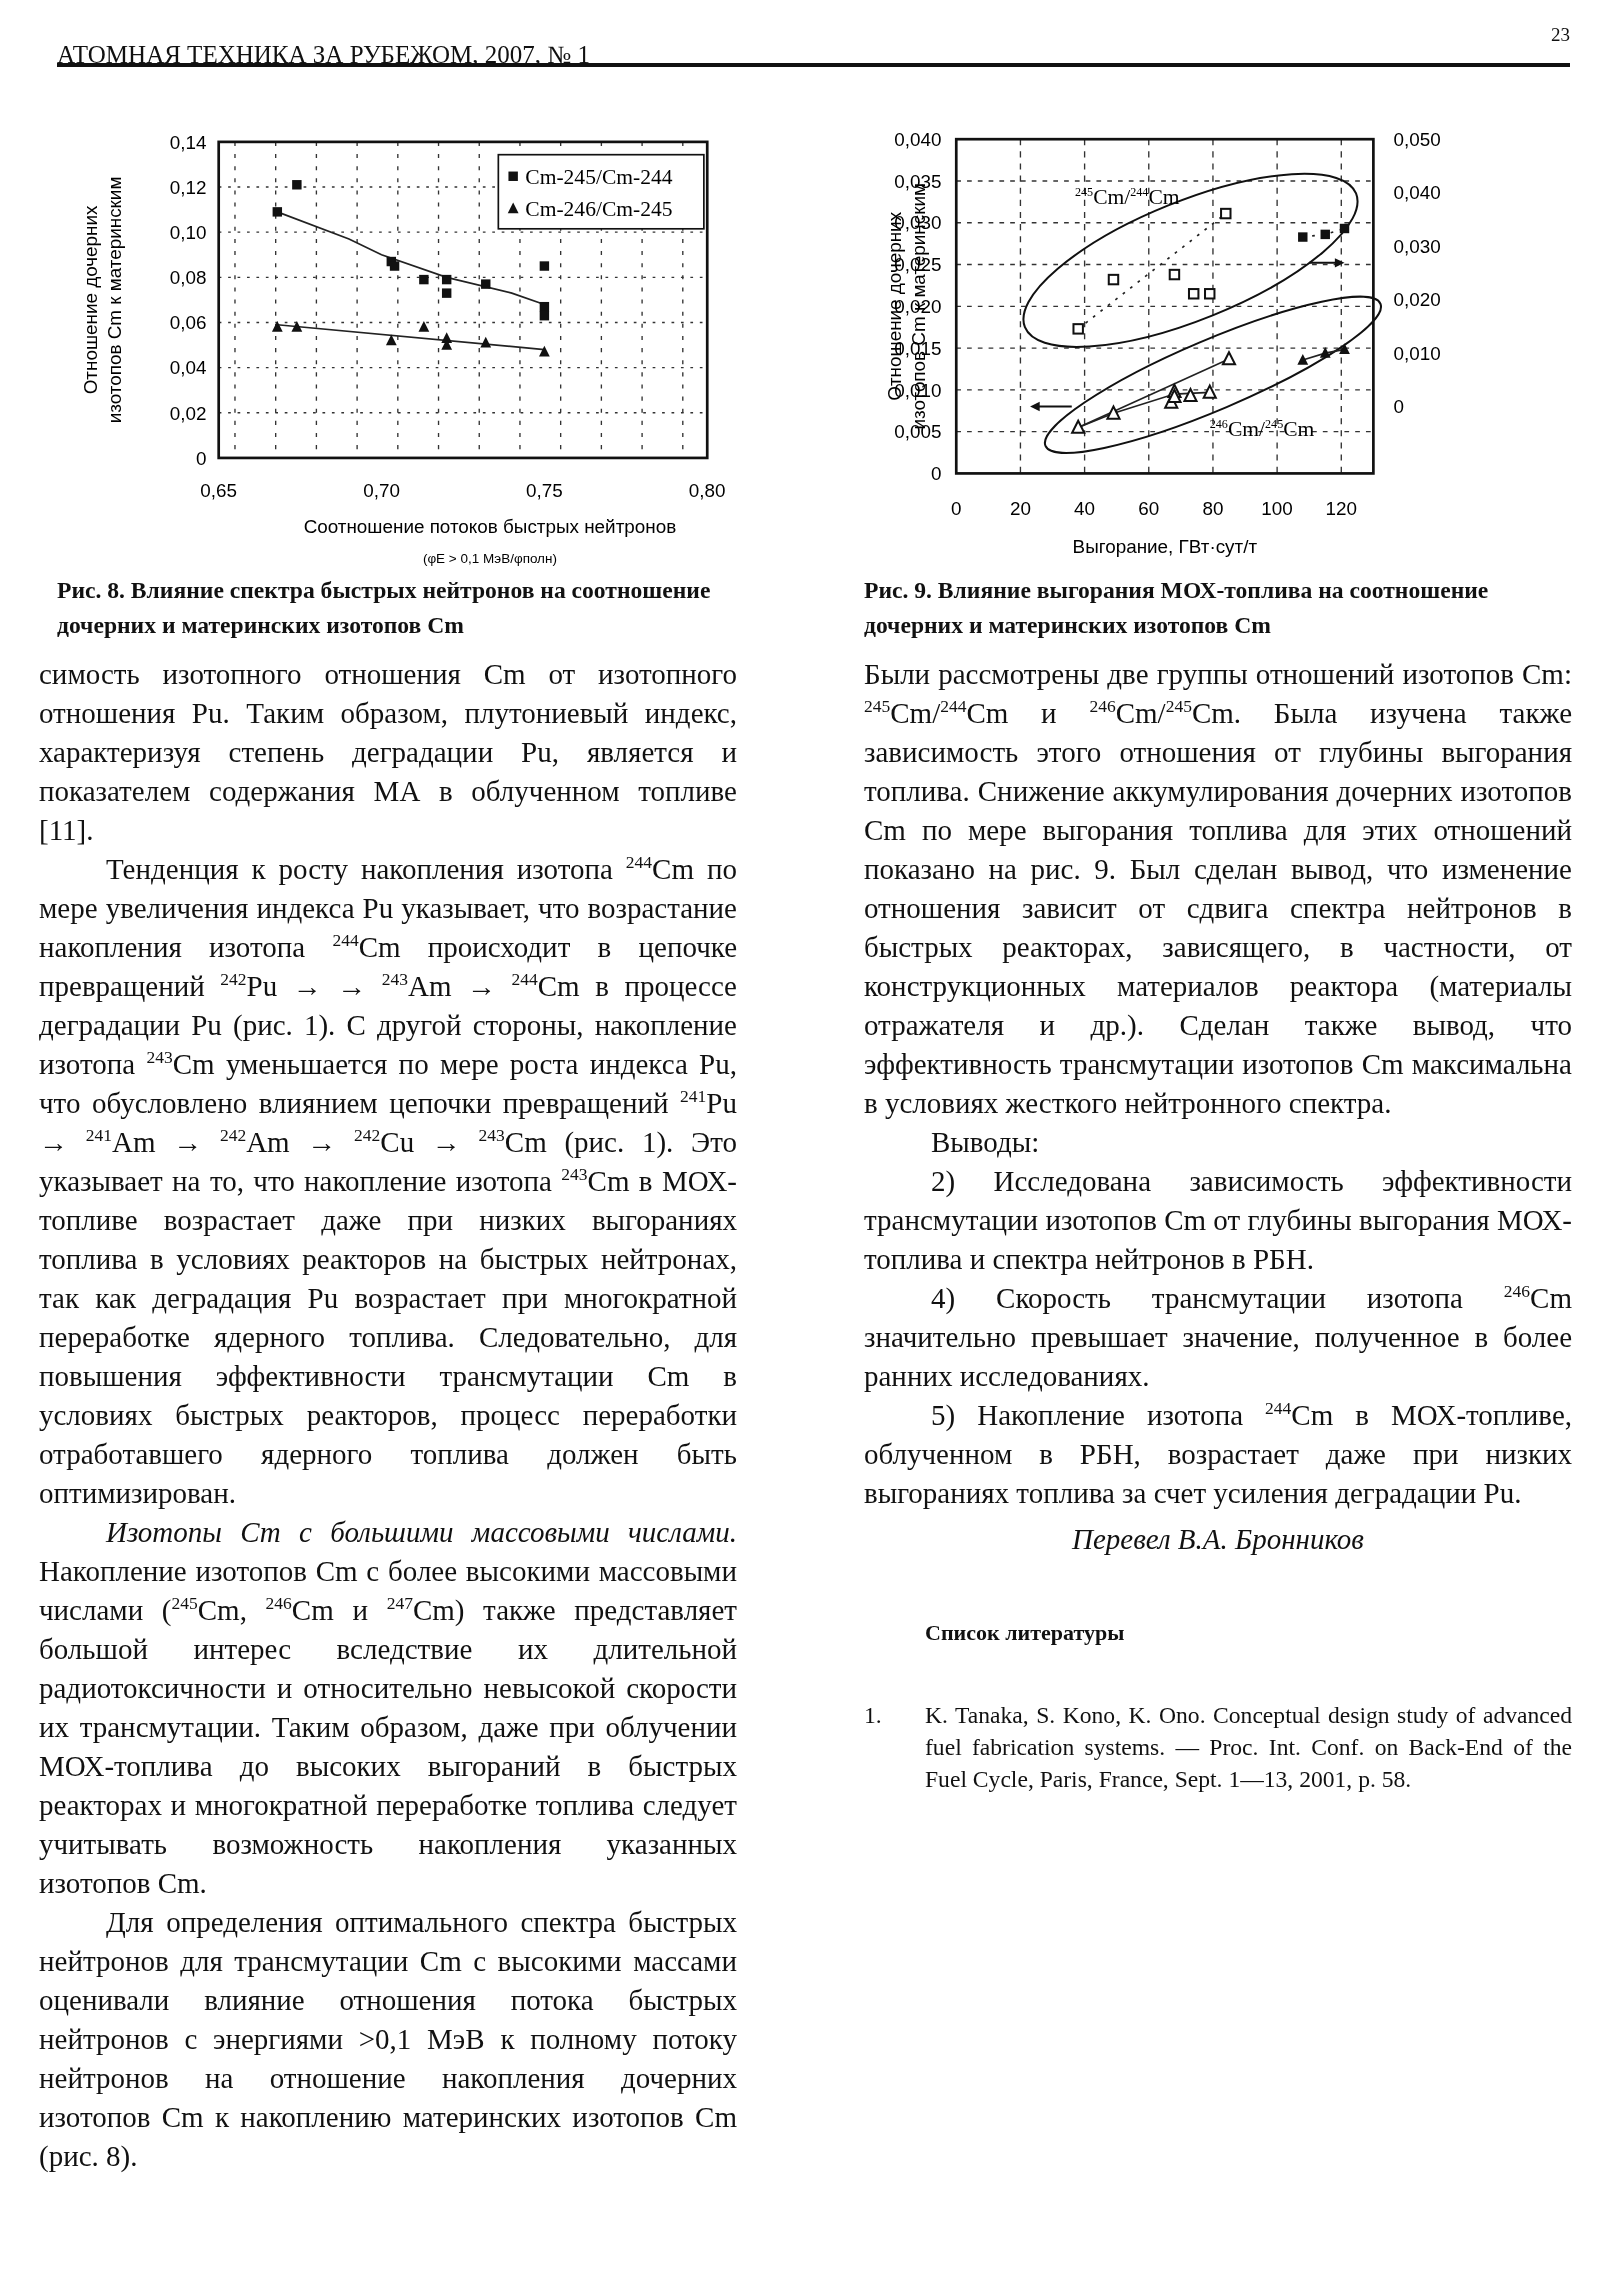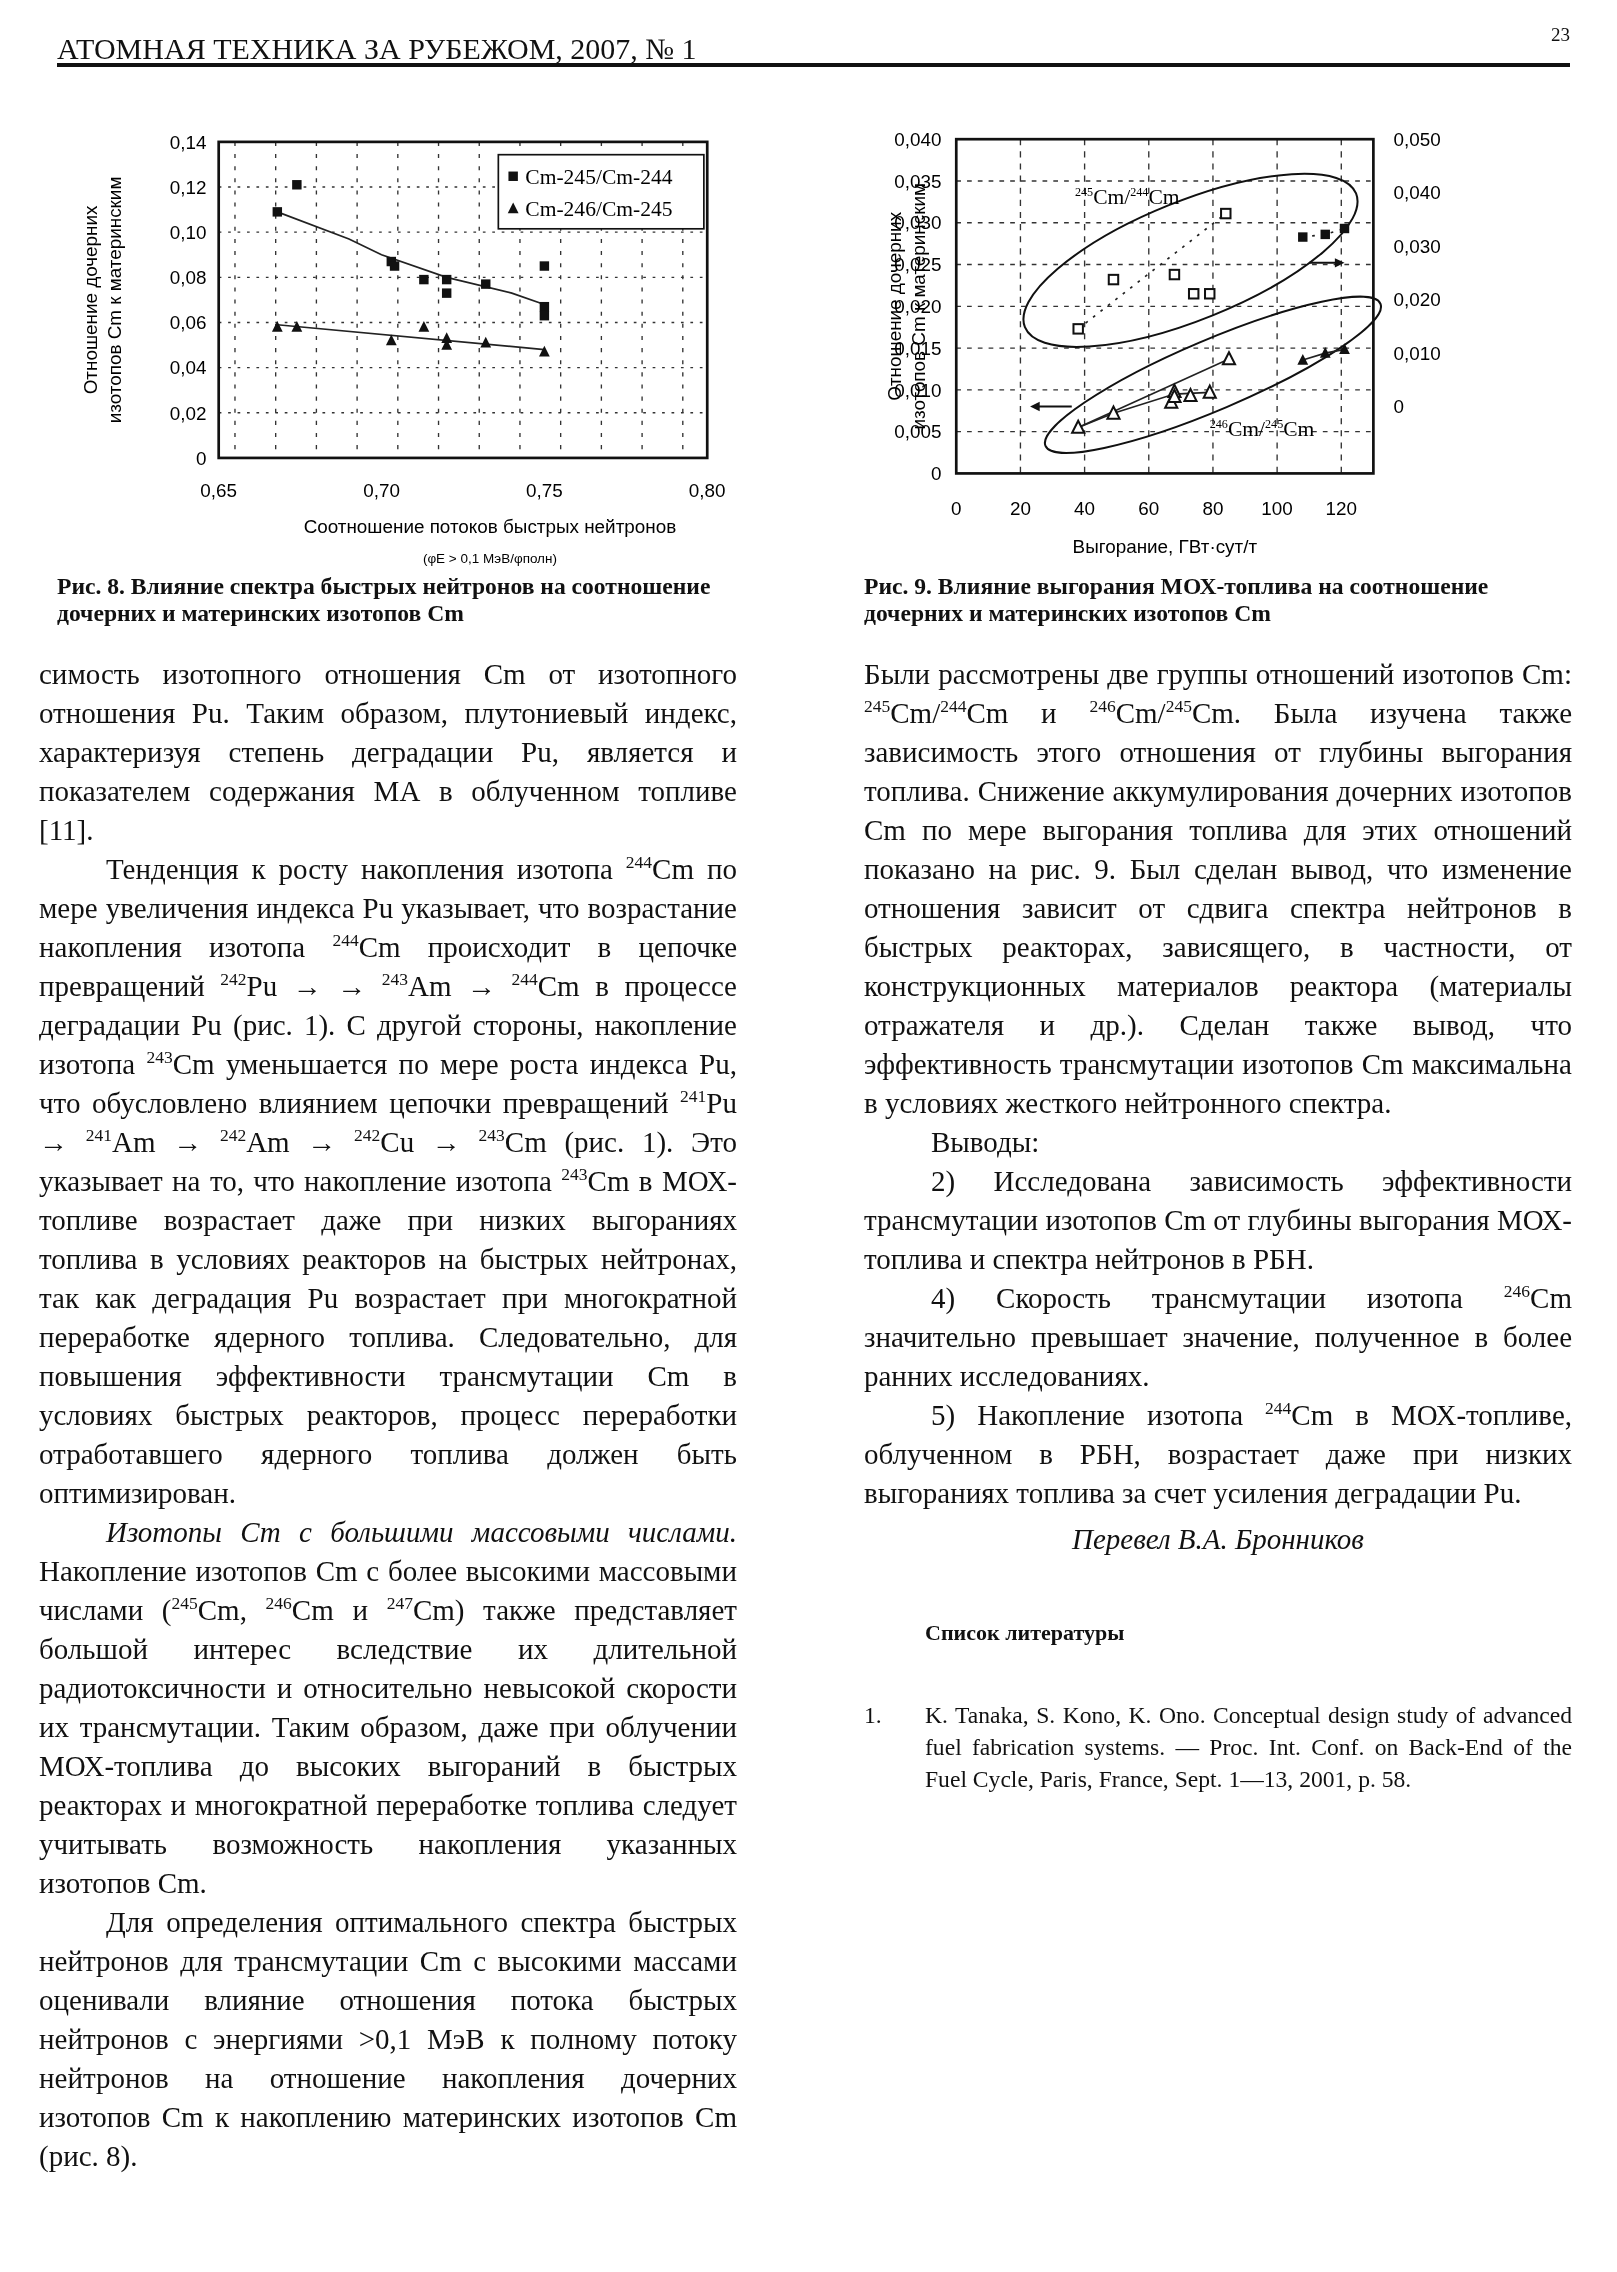--- a/index.html
+++ b/index.html
@@ -1,27 +1,27 @@
 <!DOCTYPE html>
 <html style="font-size:10.8px"><head>
 <meta charset="utf-8">
 <style>
   html, body { margin: 0; padding: 0; background: #ffffff; }
   body { width: 1618px; height: 2273px; position: relative; overflow: hidden;
          font-family: "Liberation Serif", serif; color: #111; }
   .header { position: absolute; left: 57px; top: 24px; width: 1513px; height: 40px; }
-  .header .title { position: absolute; left: 0; top: 8px; font-size: 30px; letter-spacing: 0px; }
+  .header .title { position: absolute; left: 0; top: 17px; font-size: 25px; letter-spacing: 0px; }
   .header .pageno { position: absolute; right: 0; top: 0; font-size: 19px; }
   .header-rule { position: absolute; left: 57px; top: 63px; width: 1513px; height: 4px; background: #111; }
 
   .chart { position: absolute; }
   .chart svg { position: absolute; left: 0; top: 0; overflow: visible; }
   .sans { font-family: "Liberation Sans", sans-serif; }
 
-  .caption { position: absolute; font-weight: bold; font-size: 23.6px; line-height: 27px; }
+  .caption { position: absolute; font-weight: bold; font-size: 23.6px; line-height: 35px; }
   #cap1 { left: 57px; top: 573px; width: 694px; }
   #cap2 { left: 864px; top: 573px; width: 708px; }
 
   .col { position: absolute; font-size: 29px; line-height: 39px; text-align: justify; }
   #col-left { left: 39px; top: 655px; width: 698px; }
   #col-right { left: 864px; top: 655px; width: 708px; }
   .col p { margin: 0; text-indent: 0; }
   .col p.ind { text-indent: 67px; }
   .col p.ital span.it { font-style: italic; }
   .col sup { font-size: 17.5px; vertical-align: 10.8px; line-height: 0; }

